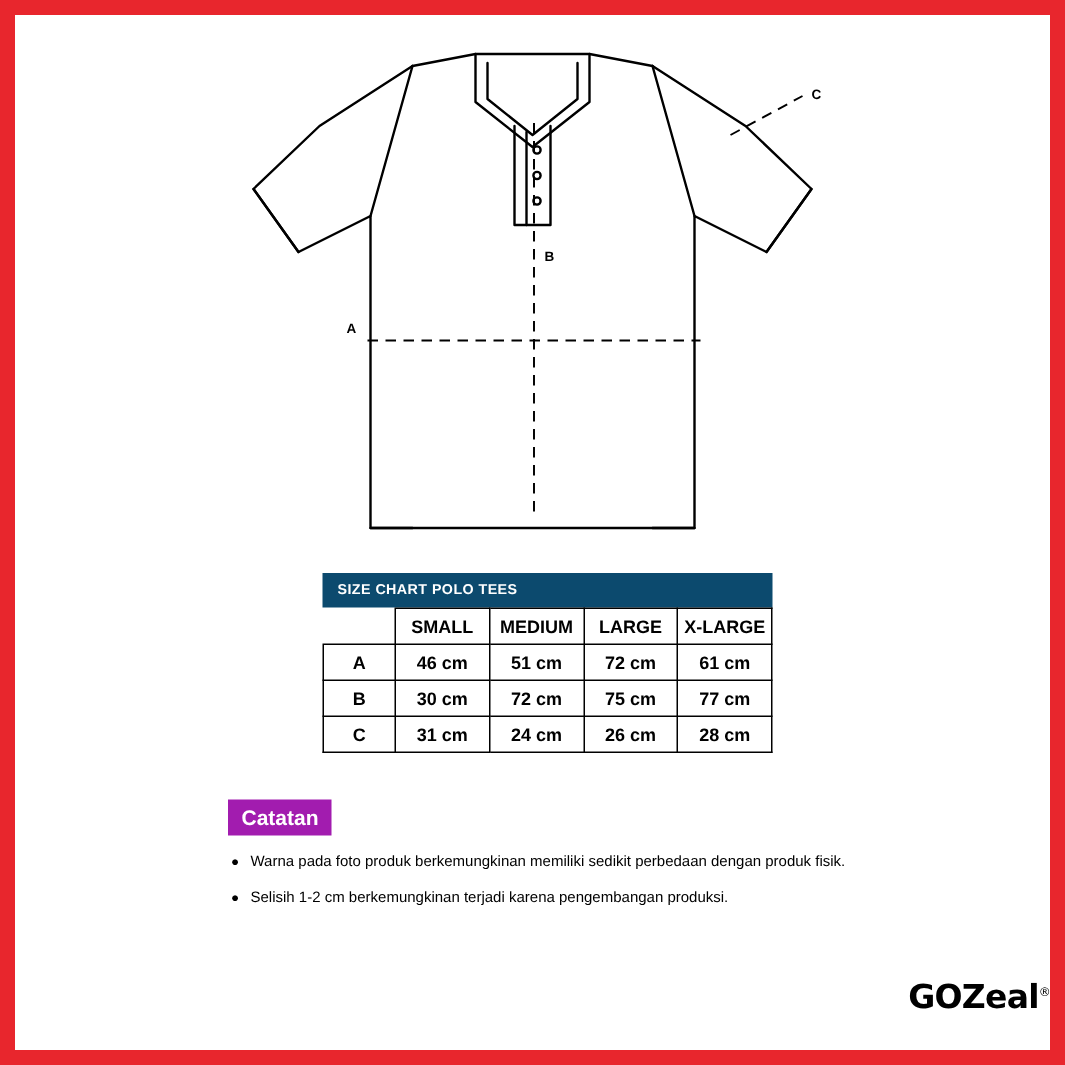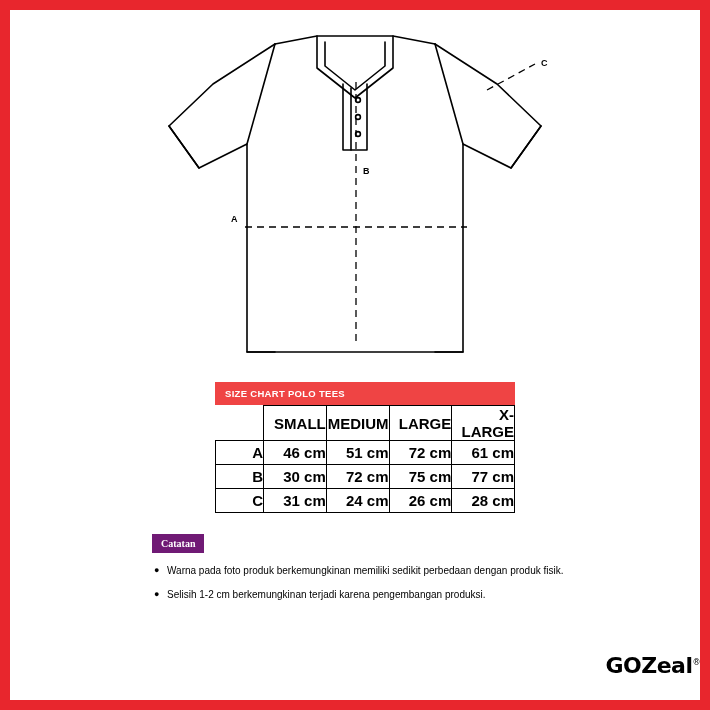--- a/index.html
+++ b/index.html
@@ -41,38 +41,38 @@
   .shirt-svg { display: block; margin: 0 auto; }
 
   
   .chart {
     position: absolute;
     left: 205px;
     top: 372px;
     width: 300px;
   }
   .chart-title {
-    background: #ef4444;
+    background: #0c4a6e;
     color: #ffffff;
     font-size: 9.5px;
     font-weight: bold;
     letter-spacing: 0.3px;
     padding: 6px 8px 6px 10px;
     box-sizing: border-box;
   }
   table.size-table {
     border-collapse: collapse;
     width: 100%;
     table-layout: fixed;
   }
   table.size-table td, table.size-table th {
     border: 1px solid #000000;
     height: 23px;
-    text-align: right;
-    font-size: 15px;
+    text-align: center;
+    font-size: 12px;
     font-weight: bold;
     color: #000000;
     padding: 0;
   }
   table.size-table col.lbl { width: 48px; }
   table.size-table tr.head td.corner {
     border-left: 0;
     border-top: 0;
     border-bottom-color: #000;
   }
@@ -82,26 +82,25 @@
 
   
   .notes {
     position: absolute;
     left: 142px;
     top: 523px;
     width: 430px;
   }
   .notes-tag {
     display: inline-block;
-    background: #701a75;
+    background: #a21caf;
     color: #ffffff;
-    font-size: 10px;
+    font-size: 14px;
     font-weight: bold;
     padding: 4px 9px 4px 9px;
-    font-family: Liberation Serif, serif;
   }
   .note-row {
     display: flex;
     align-items: flex-start;
     margin-top: 11px;
   }
   .note-bullet {
     width: 13px;
     flex: 0 0 13px;
     font-size: 9px;

